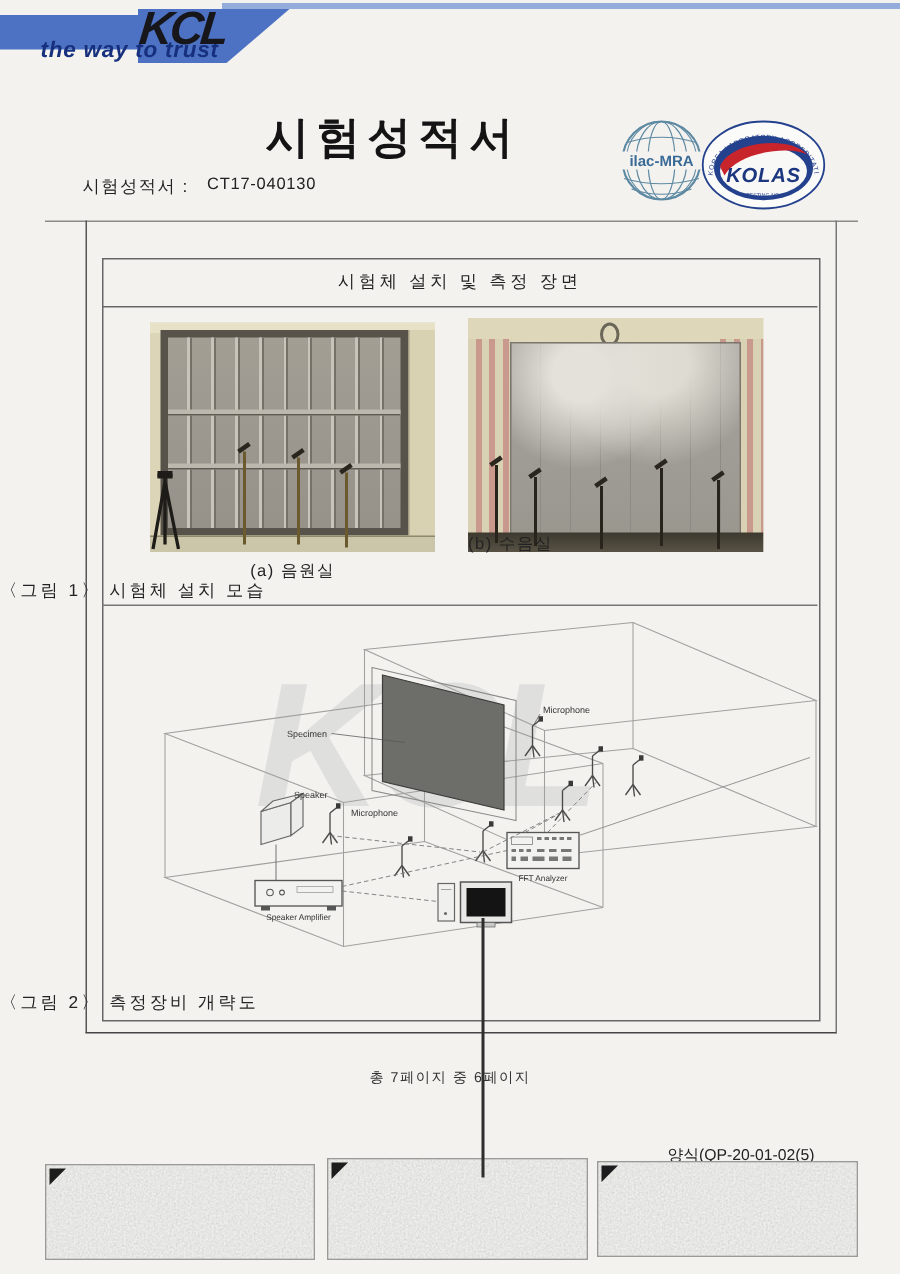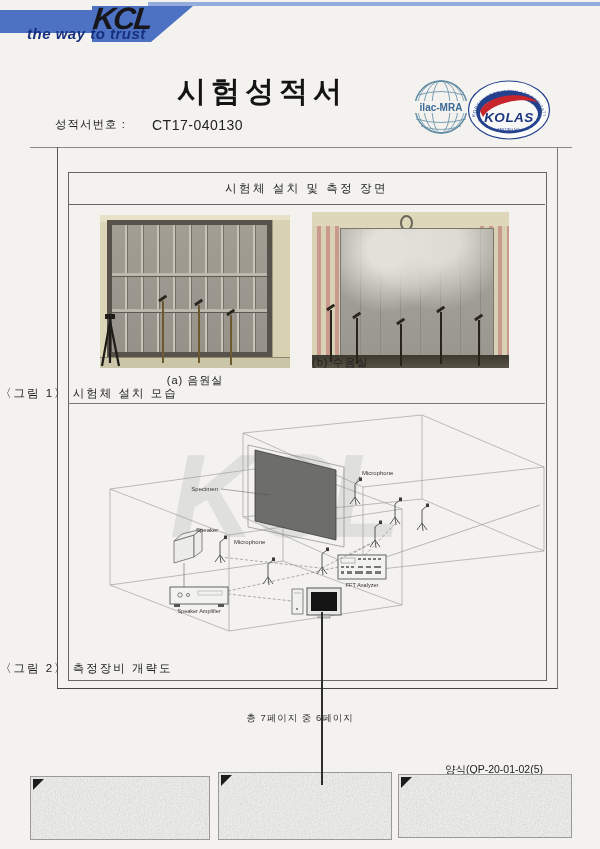--- a/index.html
+++ b/index.html
@@ -12,21 +12,21 @@
   svg{font-family:"Liberation Sans","DejaVu Sans",sans-serif}
 
   
   .strip{left:148px;top:2px;width:452px;height:4px;background:#93acdc}
   .tagline{left:27px;top:25px;font-size:15px;font-style:italic;font-weight:bold;color:#16307e;letter-spacing:.5px}
   .kcl-logo{left:93px;top:1px;font-size:31px;font-weight:800;font-style:italic;color:#17171b;letter-spacing:-2px;transform:skewX(-6deg)}
 
   
   .page-title{left:0;top:72px;width:524px;text-align:center;font-size:29px;font-weight:600;letter-spacing:5px;color:#141414}
   .rep-label{left:55px;top:117px;font-size:11.5px;letter-spacing:1px;color:#222}
-  .rep-value{left:152px;top:117px;font-size:14px;color:#222;letter-spacing:.5px}
+  .rep-value{left:138px;top:117px;font-size:11px;color:#222;letter-spacing:.5px}
   .hrule{left:30px;top:147px;width:542px;height:0;border-top:1px solid #8a8a88}
 
   
   .outer-box{left:57px;top:147px;width:499px;height:541px;border-left:1.5px solid #555;border-right:1px solid #777;border-bottom:1.5px solid #444}
   .inner-box{left:68px;top:172px;width:477px;height:507px;border:1px solid #666}
   .box-header{left:68px;top:172px;width:477px;height:32px;line-height:32px;text-align:center;font-size:11.5px;letter-spacing:2.5px;color:#222;border-bottom:1px solid #666}
   .divider{left:68px;top:403px;width:477px;height:0;border-top:1px solid #777}
 
   
   .photo{overflow:hidden}
@@ -90,21 +90,21 @@
 </svg>
 
 <div class="abs strip"></div>
 <svg class="abs" style="left:0;top:4px" width="260" height="46">
   <polygon points="0,6 92,6 92,2 193,2 151,38 92,38 92,29 0,29" fill="#4d72c4"></polygon>
 </svg>
 <div class="abs tagline">the way to trust</div>
 <div class="abs kcl-logo">KCL</div>
 
 <div class="abs page-title">시험성적서</div>
-<span class="abs rep-label">성적서번호 :</span>
+<span class="abs rep-label">시험성적서 :</span>
 <span class="abs rep-value">CT17-040130</span>
 <div class="abs hrule"></div>
 
 <svg class="abs" style="left:413px;top:79px" width="56" height="56" viewBox="0 0 56 56">
   <g fill="none" stroke="#5d89a2" stroke-width="1">
     <circle cx="28" cy="28" r="26" stroke-width="1.4"></circle>
     <ellipse cx="28" cy="28" rx="9" ry="26" stroke-width="0.8"></ellipse>
     <ellipse cx="28" cy="28" rx="17" ry="26" stroke-width="0.8"></ellipse>
     <ellipse cx="28" cy="28" rx="23.5" ry="26" stroke-width="0.7"></ellipse>
     <path d="M5,16 Q28,9 51,16" stroke-width="0.8"></path>

